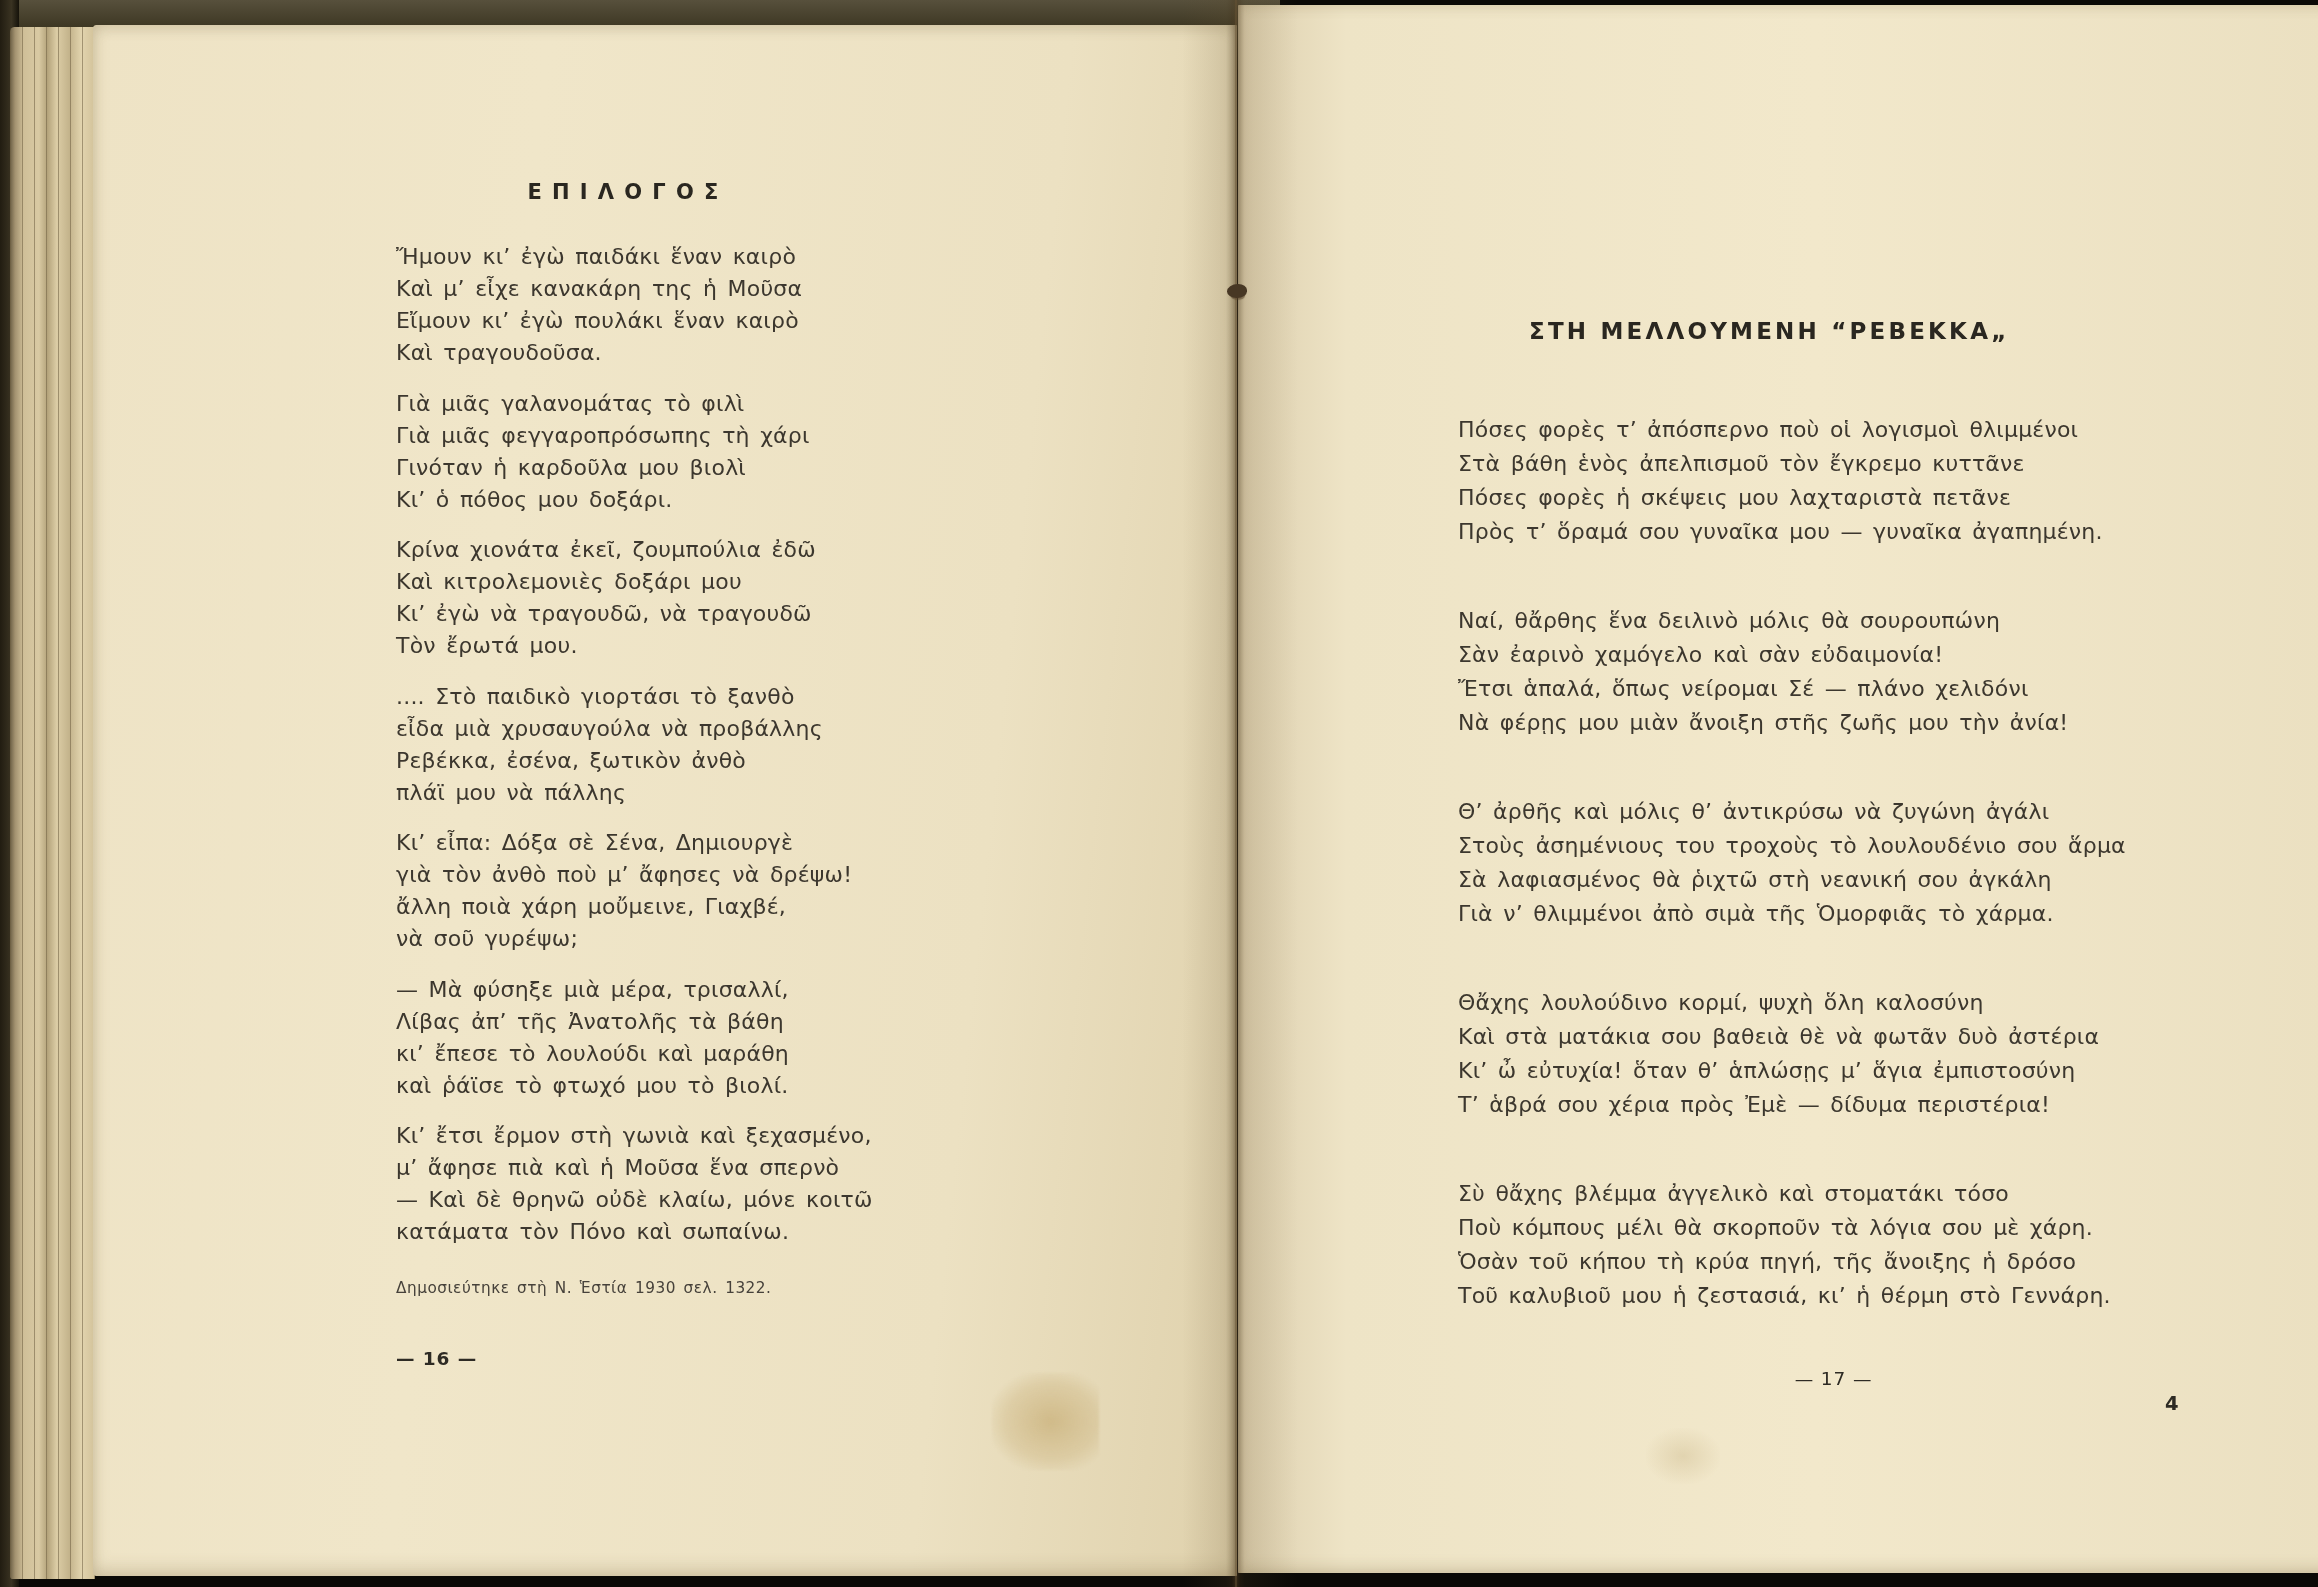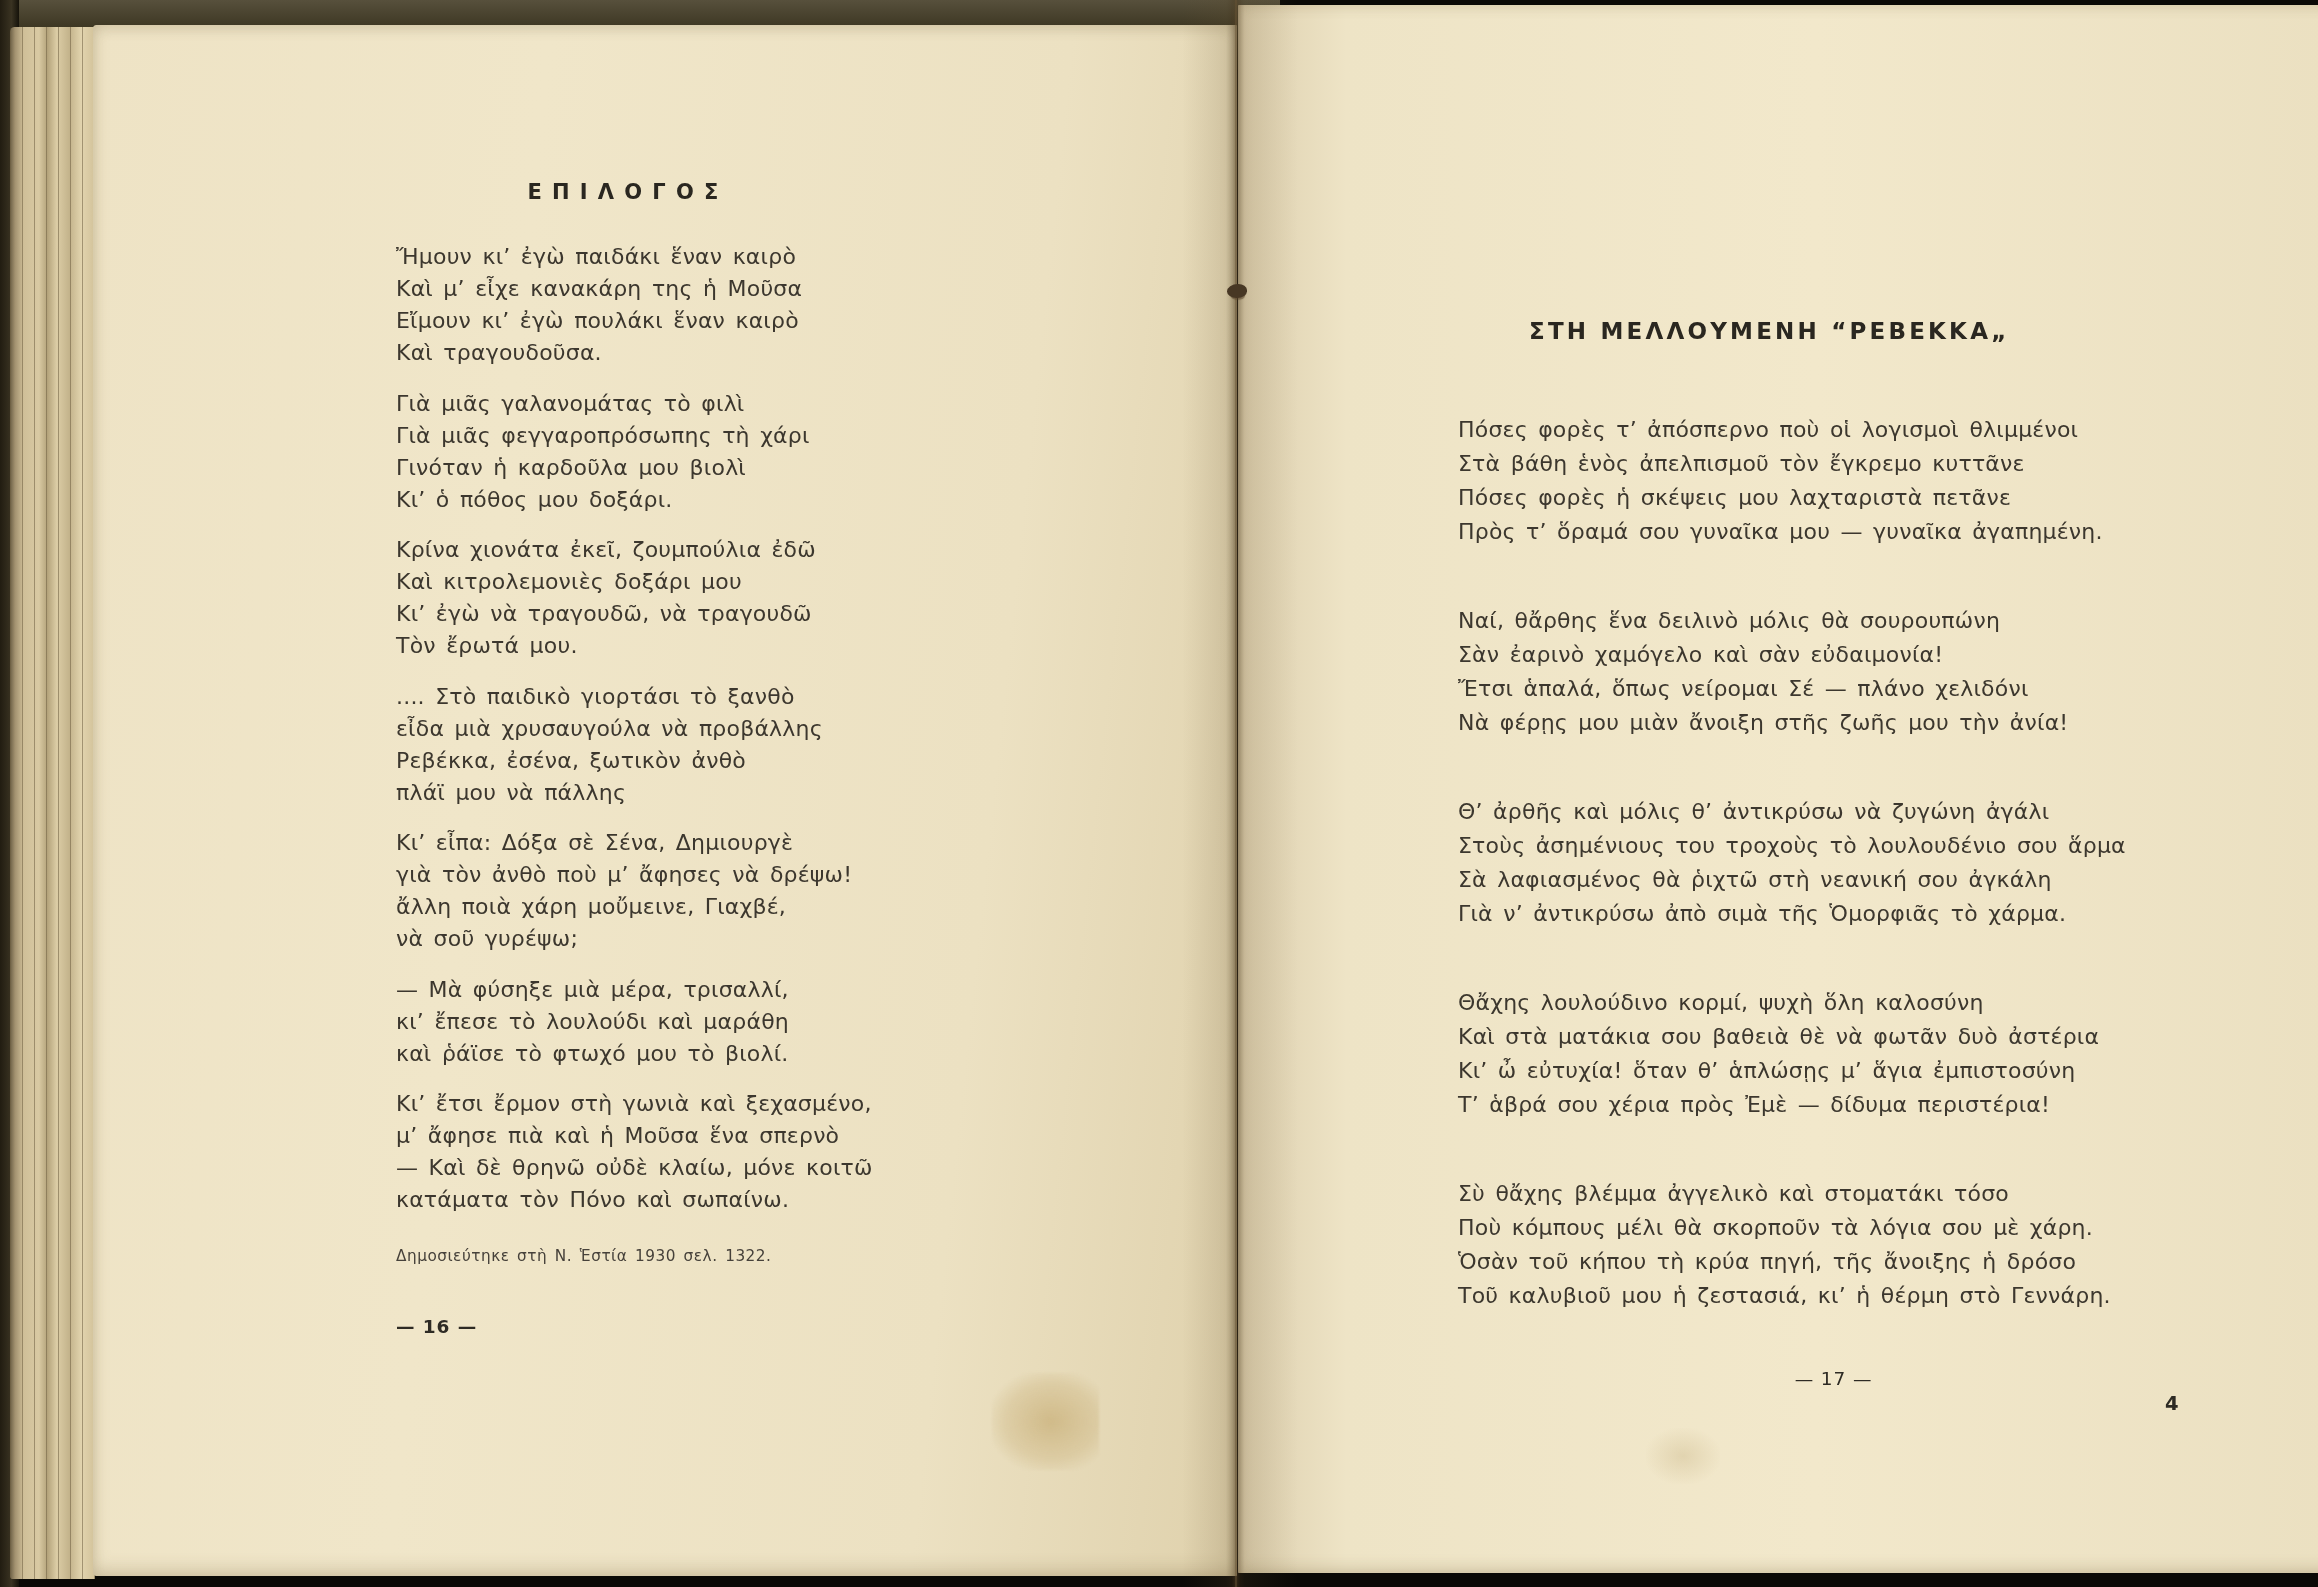--- a/index.html
+++ b/index.html
@@ -158,20 +158,21 @@
       <div class="poem-line">πλάϊ μου νὰ πάλλης</div>
     </div>
     <div class="stanza">
       <div class="poem-line">Κι’ εἶπα: Δόξα σὲ Σένα, Δημιουργὲ</div>
       <div class="poem-line">γιὰ τὸν ἀνθὸ ποὺ μ’ ἄφησες νὰ δρέψω!</div>
       <div class="poem-line">ἄλλη ποιὰ χάρη μοὔμεινε, Γιαχβέ,</div>
       <div class="poem-line">νὰ σοῦ γυρέψω;</div>
     </div>
     <div class="stanza">
       <div class="poem-line">— Μὰ φύσηξε μιὰ μέρα, τρισαλλί,</div>
+      <div class="poem-line">Λίβας ἀπ’ τῆς Ἀνατολῆς τὰ βάθη</div>
       <div class="poem-line">κι’ ἔπεσε τὸ λουλούδι καὶ μαράθη</div>
       <div class="poem-line">καὶ ῥάϊσε τὸ φτωχό μου τὸ βιολί.</div>
     </div>
     <div class="stanza">
       <div class="poem-line">Κι’ ἔτσι ἔρμον στὴ γωνιὰ καὶ ξεχασμένο,</div>
       <div class="poem-line">μ’ ἄφησε πιὰ καὶ ἡ Μοῦσα ἕνα σπερνὸ</div>
       <div class="poem-line">— Καὶ δὲ θρηνῶ οὐδὲ κλαίω, μόνε κοιτῶ</div>
       <div class="poem-line">κατάματα τὸν Πόνο καὶ σωπαίνω.</div>
     </div>
 
@@ -191,21 +192,21 @@
     <div class="stanza">
       <div class="poem-line">Ναί, θἄρθης ἕνα δειλινὸ μόλις θὰ σουρουπώνη</div>
       <div class="poem-line">Σὰν ἐαρινὸ χαμόγελο καὶ σὰν εὐδαιμονία!</div>
       <div class="poem-line">Ἔτσι ἁπαλά, ὅπως νείρομαι Σέ — πλάνο χελιδόνι</div>
       <div class="poem-line">Νὰ φέρῃς μου μιὰν ἄνοιξη στῆς ζωῆς μου τὴν ἀνία!</div>
     </div>
     <div class="stanza">
       <div class="poem-line">Θ’ ἀρθῆς καὶ μόλις θ’ ἀντικρύσω νὰ ζυγώνη ἀγάλι</div>
       <div class="poem-line">Στοὺς ἀσημένιους του τροχοὺς τὸ λουλουδένιο σου ἅρμα</div>
       <div class="poem-line">Σὰ λαφιασμένος θὰ ῥιχτῶ στὴ νεανική σου ἀγκάλη</div>
-      <div class="poem-line">Γιὰ ν’ ἀντικρύσω ἀπὸ σιμὰ τῆς Ὁμορφιᾶς τὸ χάρμα.</div>
+      <div class="poem-line">Γιὰ ν’ θλιμμένοι ἀπὸ σιμὰ τῆς Ὁμορφιᾶς τὸ χάρμα.</div>
     </div>
     <div class="stanza">
       <div class="poem-line">Θἄχης λουλούδινο κορμί, ψυχὴ ὅλη καλοσύνη</div>
       <div class="poem-line">Καὶ στὰ ματάκια σου βαθειὰ θὲ νὰ φωτᾶν δυὸ ἀστέρια</div>
       <div class="poem-line">Κι’ ὦ εὐτυχία! ὅταν θ’ ἁπλώσῃς μ’ ἅγια ἐμπιστοσύνη</div>
       <div class="poem-line">Τ’ ἁβρά σου χέρια πρὸς Ἐμὲ — δίδυμα περιστέρια!</div>
     </div>
     <div class="stanza">
       <div class="poem-line">Σὺ θἄχης βλέμμα ἀγγελικὸ καὶ στοματάκι τόσο</div>
       <div class="poem-line">Ποὺ κόμπους μέλι θὰ σκορποῦν τὰ λόγια σου μὲ χάρη.</div>

